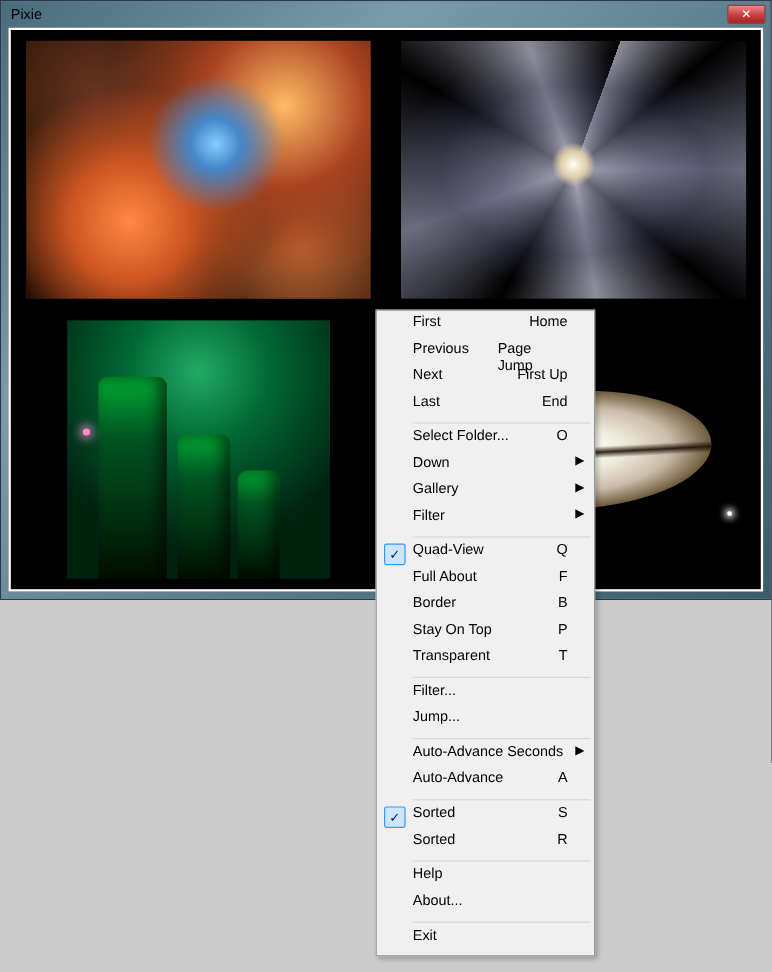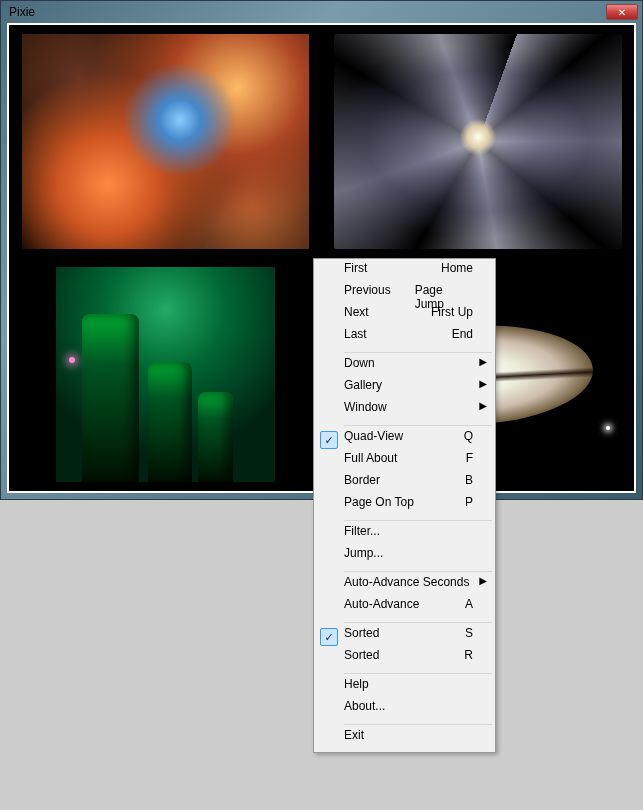--- a/index.html
+++ b/index.html
@@ -238,48 +238,56 @@
     <div class="menu-item">
       <span class="menu-label">Next</span>
       <span class="menu-shortcut">First Up</span>
     </div>
     <div class="menu-item">
       <span class="menu-label">Last</span>
       <span class="menu-shortcut">End</span>
     </div>
     <div class="menu-sep"></div>
     <div class="menu-item">
+      <span class="menu-label">Select Folder...</span>
+      <span class="menu-shortcut">O</span>
+    </div>
+    <div class="menu-item">
       <span class="menu-label">Down</span>
       <span class="submenu-arrow">▶</span>
     </div>
     <div class="menu-item">
       <span class="menu-label">Gallery</span>
       <span class="submenu-arrow">▶</span>
     </div>
     <div class="menu-item">
-      <span class="menu-label">Window</span>
+      <span class="menu-label">Filter</span>
       <span class="submenu-arrow">▶</span>
     </div>
     <div class="menu-sep"></div>
     <div class="menu-item">
       <div class="check">✓</div>
       <span class="menu-label">Quad-View</span>
       <span class="menu-shortcut">Q</span>
     </div>
     <div class="menu-item">
       <span class="menu-label">Full About</span>
       <span class="menu-shortcut">F</span>
     </div>
     <div class="menu-item">
       <span class="menu-label">Border</span>
       <span class="menu-shortcut">B</span>
     </div>
     <div class="menu-item">
-      <span class="menu-label">Page On Top</span>
+      <span class="menu-label">Stay On Top</span>
       <span class="menu-shortcut">P</span>
+    </div>
+    <div class="menu-item">
+      <span class="menu-label">Transparent</span>
+      <span class="menu-shortcut">T</span>
     </div>
     <div class="menu-sep"></div>
     <div class="menu-item">
       <span class="menu-label">Filter...</span>
     </div>
     <div class="menu-item">
       <span class="menu-label">Jump...</span>
     </div>
     <div class="menu-sep"></div>
     <div class="menu-item">

